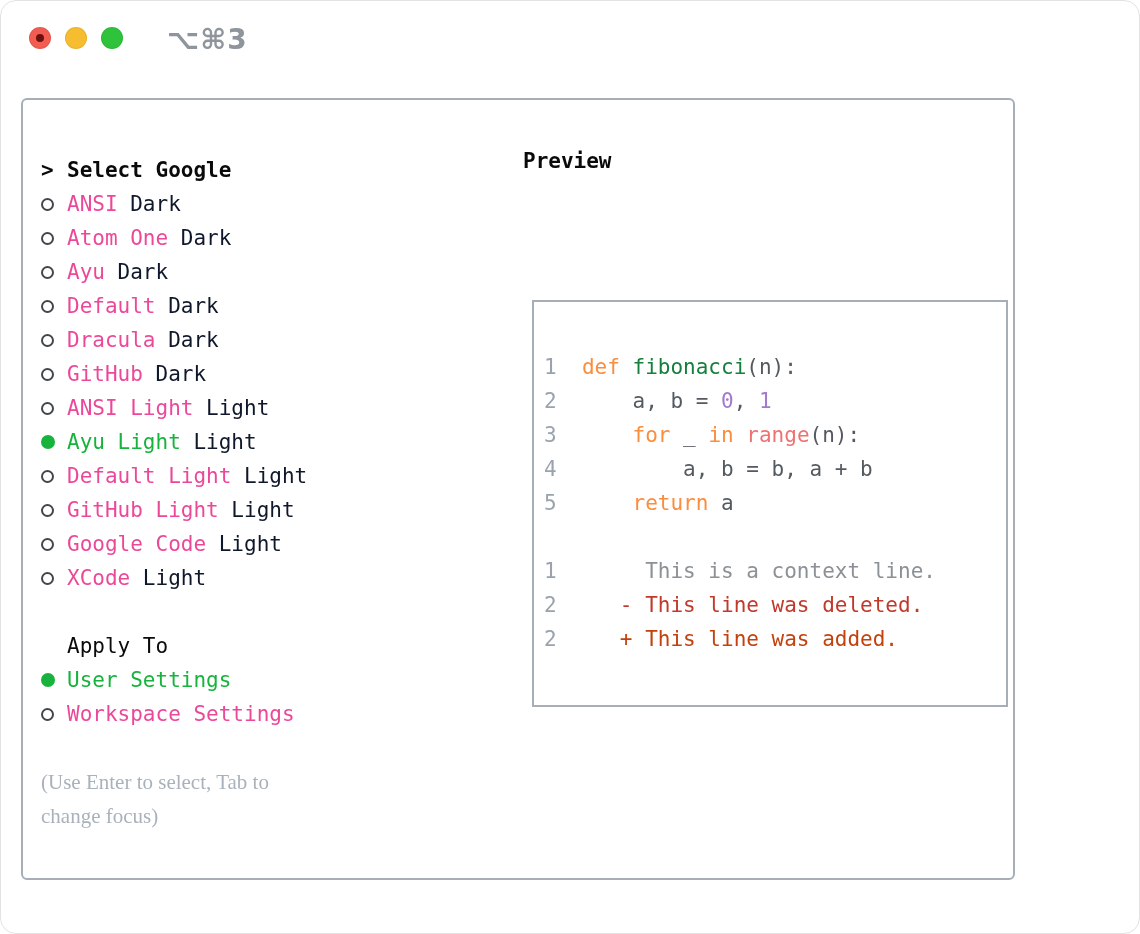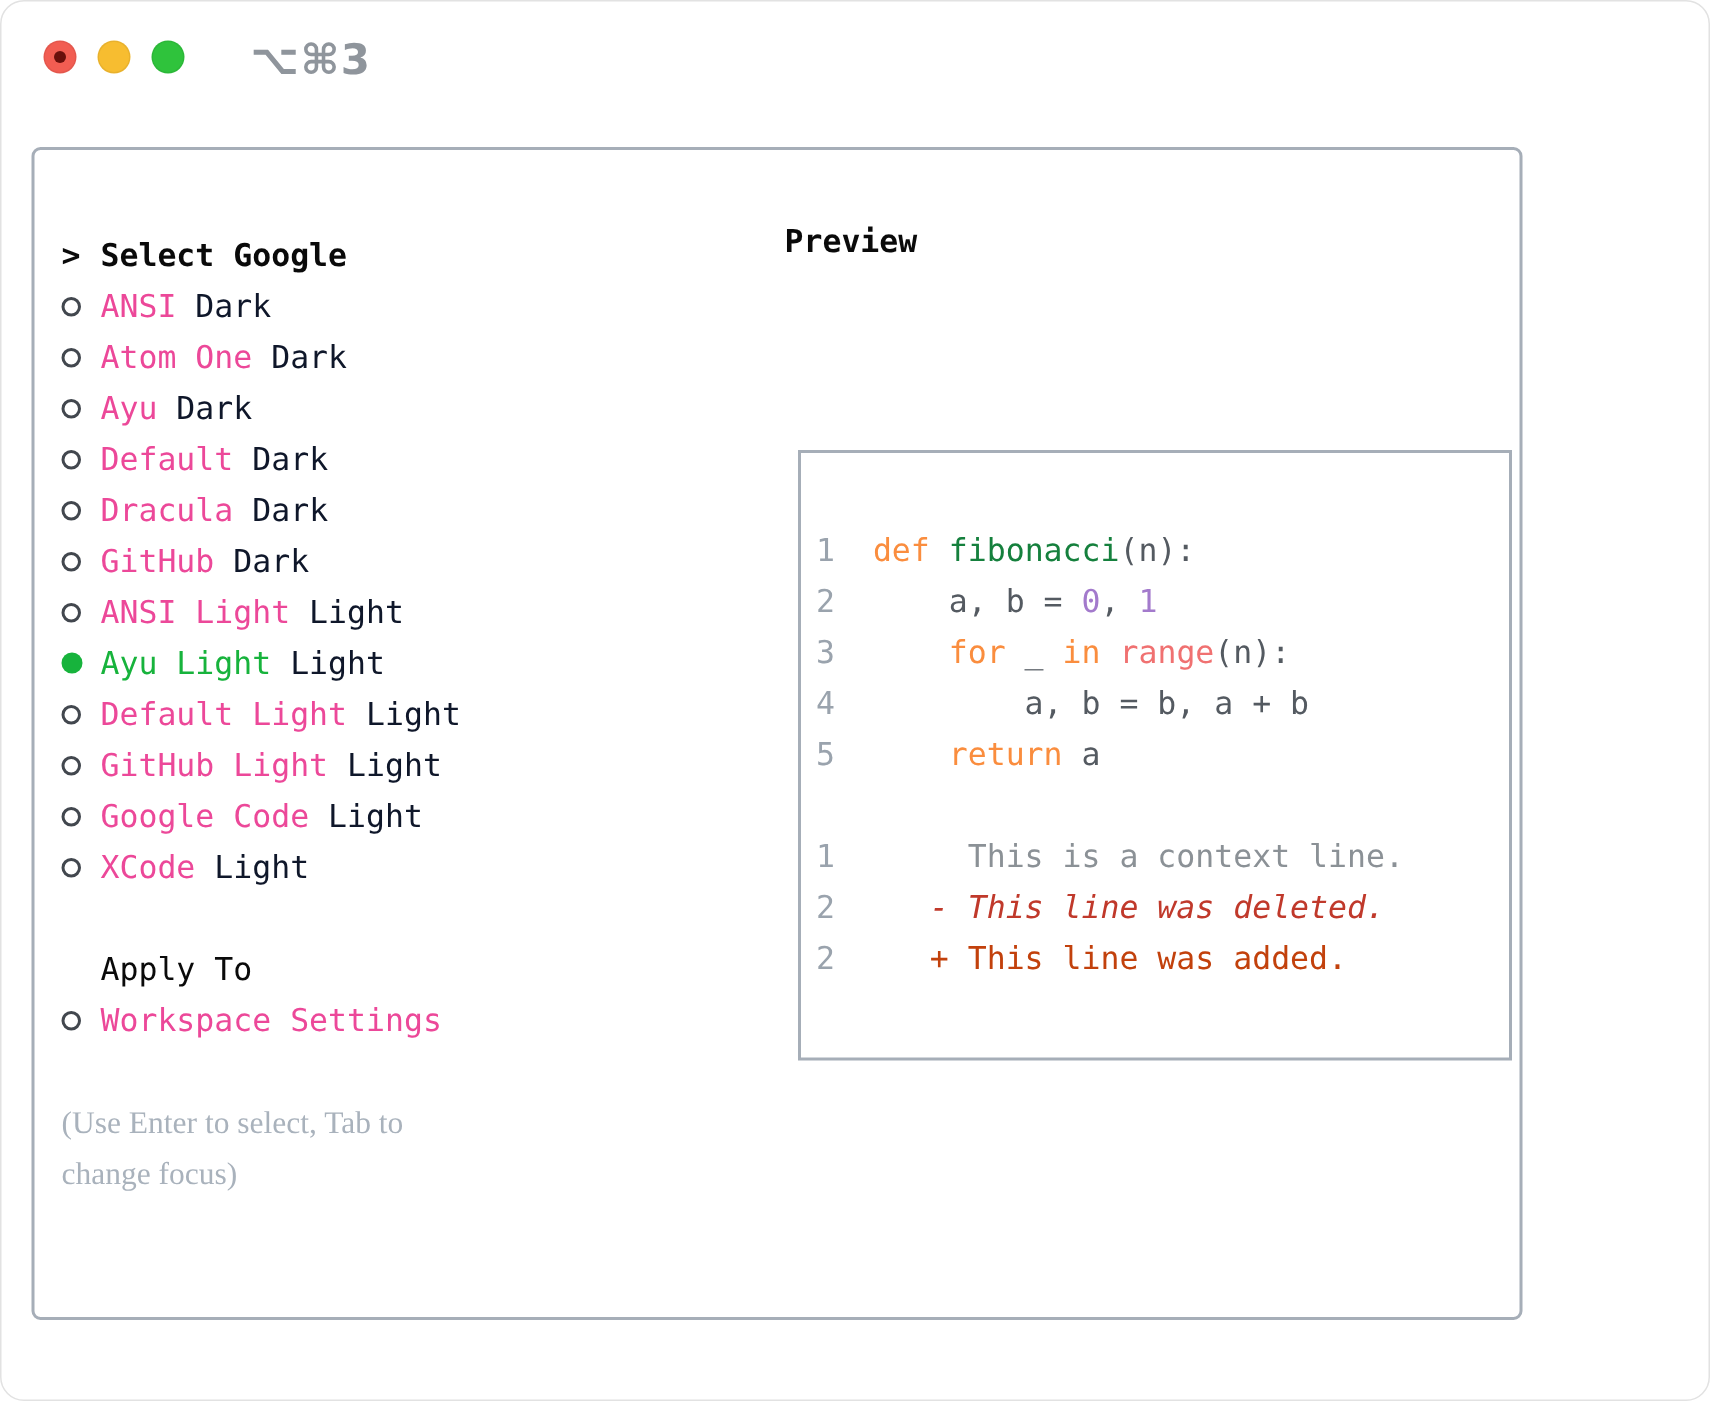--- a/index.html
+++ b/index.html
@@ -93,39 +93,40 @@
         </div>
 
       <div class="blank-row"></div>
 
       <div class="row">
         <span class="marker"></span>
         <span class="subhdr">Apply To</span>
       </div>
 
       <div id="apply-to-list">
+          <div class="row"><span class="marker"><span class="circle sel"></span></span><span class="t-name sel">User Settings</span></div>
           <div class="row"><span class="marker"><span class="circle"></span></span><span class="t-name">Workspace Settings</span></div>
         </div>
 
       <div class="blank-row"></div>
 
       <div class="help-line">(Use Enter to select, Tab to</div>
       <div class="help-line">change focus)</div>
     </div>
 
     <div class="preview-title">Preview</div>
 
     <div class="preview-box">
       <div id="preview-code">
           <div class="cline"><span class="lineno" style="color: rgb(154, 163, 173);">1</span><span style="color: rgb(250, 141, 62);">def</span><span style="color: rgb(84, 90, 97);"> </span><span style="color: #15803d;">fibonacci</span><span style="color: rgb(84, 90, 97);">(n):</span></div>
           <div class="cline"><span class="lineno" style="color: rgb(154, 163, 173);">2</span><span style="color: rgb(84, 90, 97);">    a, b = </span><span style="color: rgb(163, 122, 204);">0</span><span style="color: rgb(84, 90, 97);">, </span><span style="color: rgb(163, 122, 204);">1</span></div>
           <div class="cline"><span class="lineno" style="color: rgb(154, 163, 173);">3</span><span style="color: rgb(84, 90, 97);">    </span><span style="color: rgb(250, 141, 62);">for</span><span style="color: rgb(84, 90, 97);"> _ </span><span style="color: rgb(250, 141, 62);">in</span><span style="color: rgb(84, 90, 97);"> </span><span style="color: rgb(240, 113, 113);">range</span><span style="color: rgb(84, 90, 97);">(n):</span></div>
           <div class="cline"><span class="lineno" style="color: rgb(154, 163, 173);">4</span><span style="color: rgb(84, 90, 97);">        a, b = b, a + b</span></div>
           <div class="cline"><span class="lineno" style="color: rgb(154, 163, 173);">5</span><span style="color: rgb(84, 90, 97);">    </span><span style="color: rgb(250, 141, 62);">return</span><span style="color: rgb(84, 90, 97);"> a</span></div>
           <div class="cline"><span class="lineno" style="color: rgb(154, 163, 173);"></span></div>
           <div class="cline"><span class="lineno" style="color: rgb(154, 163, 173);">1</span><span style="color: rgb(139, 145, 150);">     This is a context line.</span></div>
-          <div class="cline"><span class="lineno" style="color: rgb(154, 163, 173);">2</span><span style="color: rgb(192, 57, 43); font-style: italic;">   - This line was deleted.</span></div>
+          <div class="cline"><span class="lineno" style="color: rgb(154, 163, 173);">2</span><span style="color: rgb(192, 57, 43);">   - This line was deleted.</span></div>
           <div class="cline"><span class="lineno" style="color: rgb(154, 163, 173);">2</span><span style="color: #c2410c;">   + This line was added.</span></div>
         </div>
     </div>
 
   </div>
 </div>
 
 </body></html>

